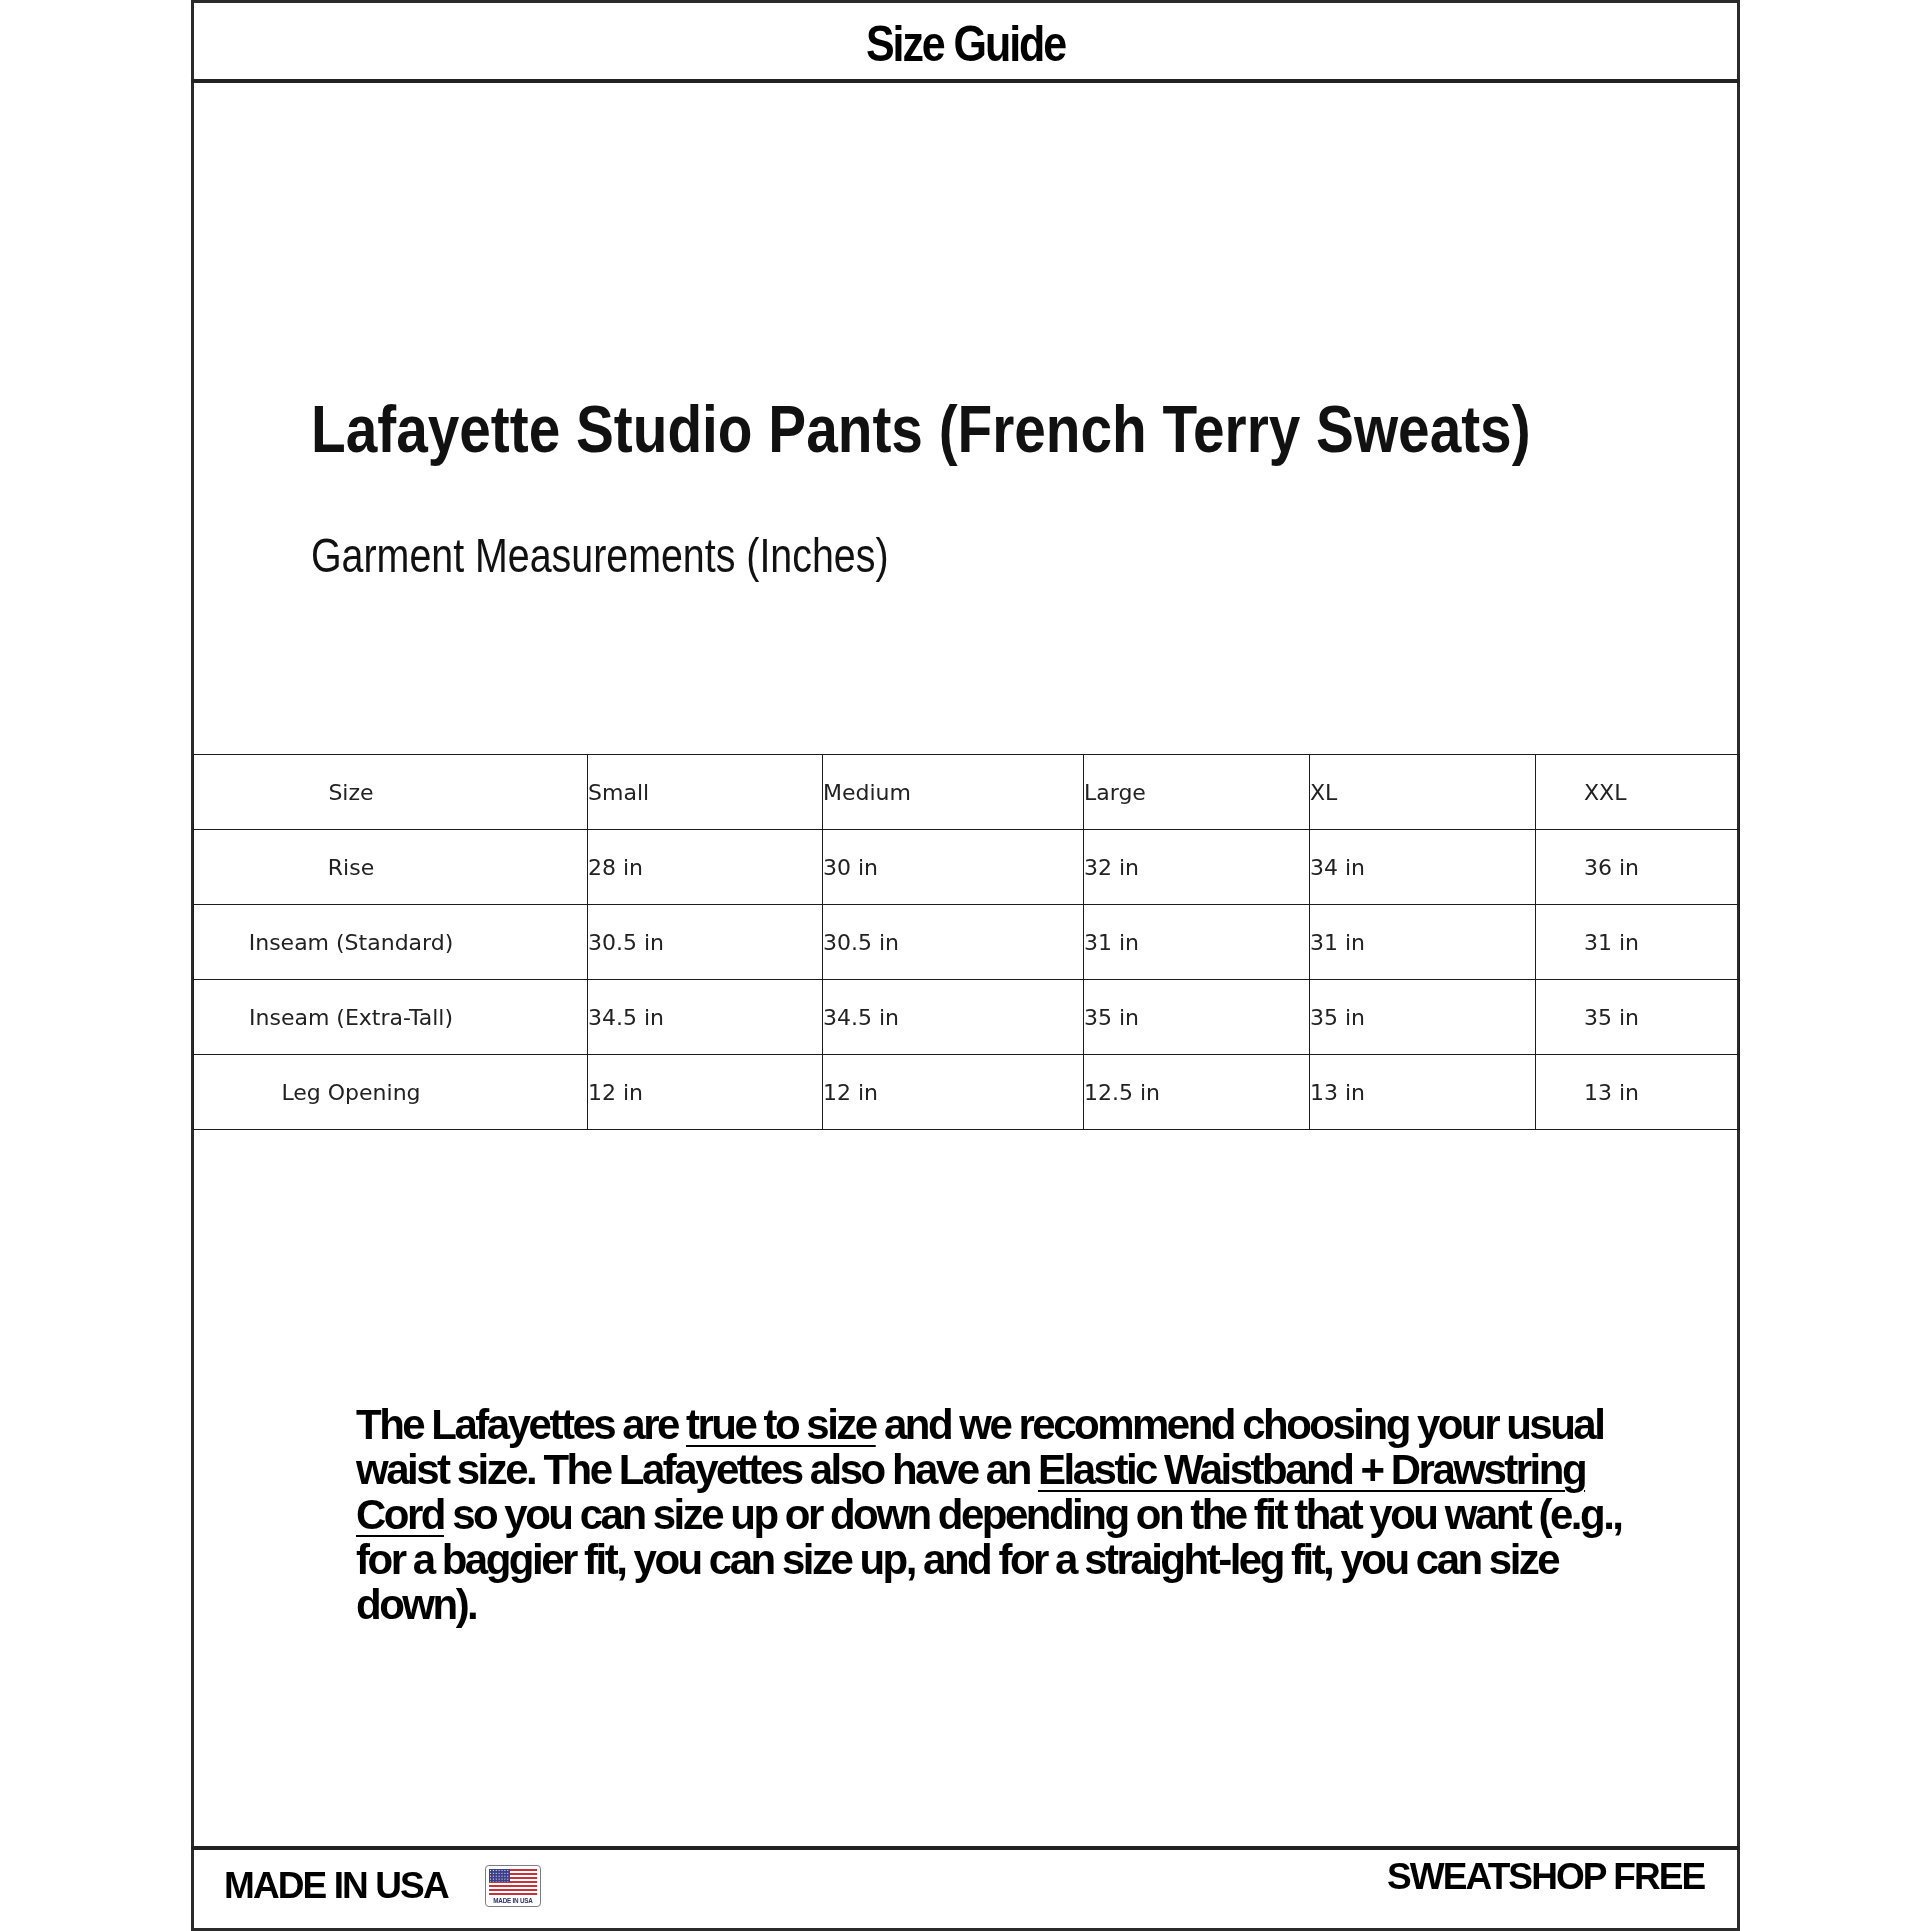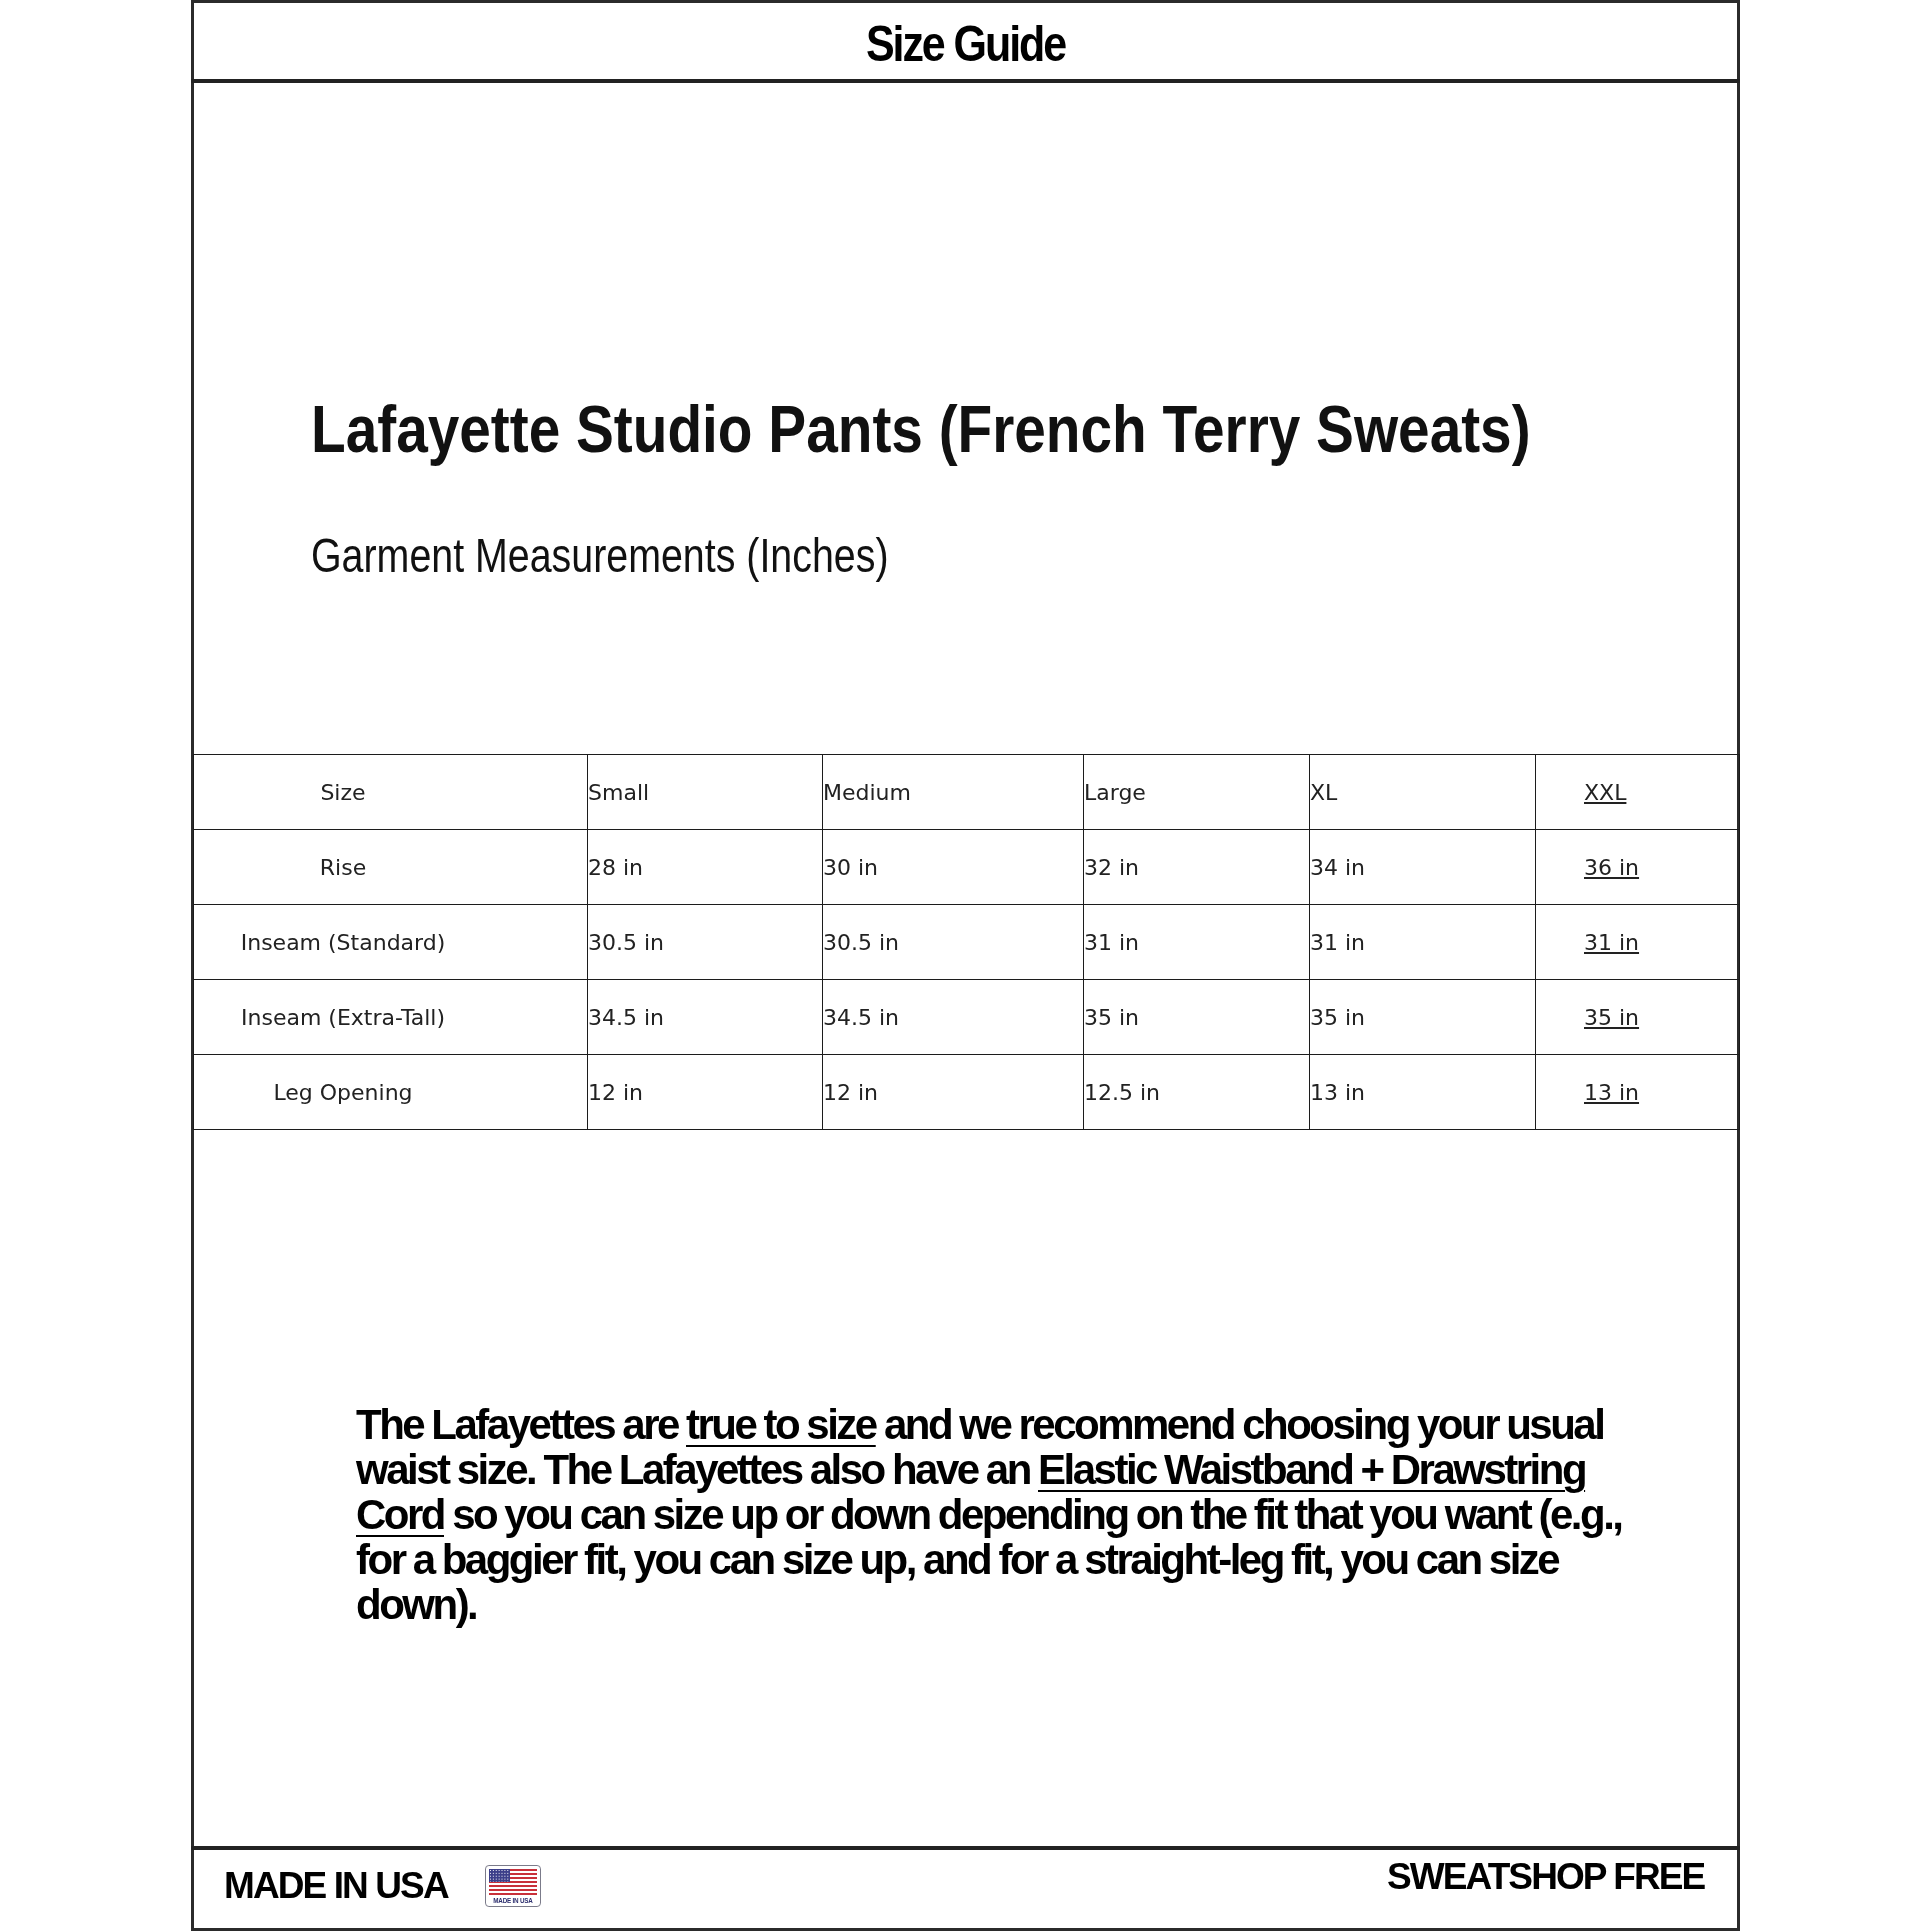--- a/index.html
+++ b/index.html
@@ -10,23 +10,23 @@
   .header-title { position:absolute; left:191px; width:1549px; top:9.7px; height:68px; text-align:center;
                   font-family:"Liberation Sans", sans-serif; font-weight:bold; font-size:50px; line-height:68px;
                   letter-spacing:-2.4px; color:#000; transform:scaleX(0.86); transform-origin:center; }
   .doc-title { position:absolute; left:311px; top:391px; font-family:"Liberation Sans", sans-serif; font-weight:bold;
                font-size:66px; line-height:77px; color:#111; white-space:nowrap; transform:scaleX(0.86); transform-origin:left center; }
   .doc-subtitle { position:absolute; left:311px; top:525px; font-family:"Liberation Sans", sans-serif; font-weight:normal;
                   font-size:48px; line-height:62px; color:#111; white-space:nowrap; transform:scaleX(0.82); transform-origin:left center; }
   table.sizes { position:absolute; left:193px; top:754px; width:1545px; border-collapse:collapse; table-layout:fixed; }
   table.sizes td { height:74px; border:1.9px solid #1c1c1c; padding:0; text-align:left; vertical-align:middle;
                    font-family:"DejaVu Sans", sans-serif; font-size:22px; color:#222; white-space:nowrap; }
-  table.sizes td.label { text-align:left; padding-left:8px; }
+  table.sizes td.label { text-align:left; padding-left:16px; }
   table.sizes td.label span { display:block; width:282px; text-align:center; }
-  table.sizes td.xxl span { display:inline-block; padding-left:48px;text-decoration:underline; }
+  table.sizes td.xxl span { display:inline-block; padding-left:48px; }
   .blurb { position:absolute; left:356px; top:1402px; width:1274px; font-family:"Liberation Sans", sans-serif;
            font-size:42px; line-height:45px; color:#000; font-weight:bold; letter-spacing:-2.5px; word-spacing:-1px; }
   .blurb .u { text-decoration:underline; text-decoration-thickness:1.9px; text-underline-offset:5.8px; }
   .footer-left { position:absolute; left:224px; top:1863px; height:46px; line-height:46px; font-weight:bold;
                  font-size:37px; letter-spacing:-1.9px; color:#000; }
   .footer-right { position:absolute; left:1387px; top:1854px; width:315px; height:46px; line-height:46px; font-weight:bold;
                   font-size:37px; letter-spacing:-1.9px; color:#000; text-align:right; white-space:nowrap; }
   .badge { position:absolute; left:485px; top:1865px; width:56px; height:42px; border:1.4px solid #7b7b8a; border-radius:3.9px;
            box-sizing:border-box; background:#fff; overflow:hidden; }
   .badge .flag { position:absolute; left:2.9px; top:2.9px; width:48px; height:26px;

